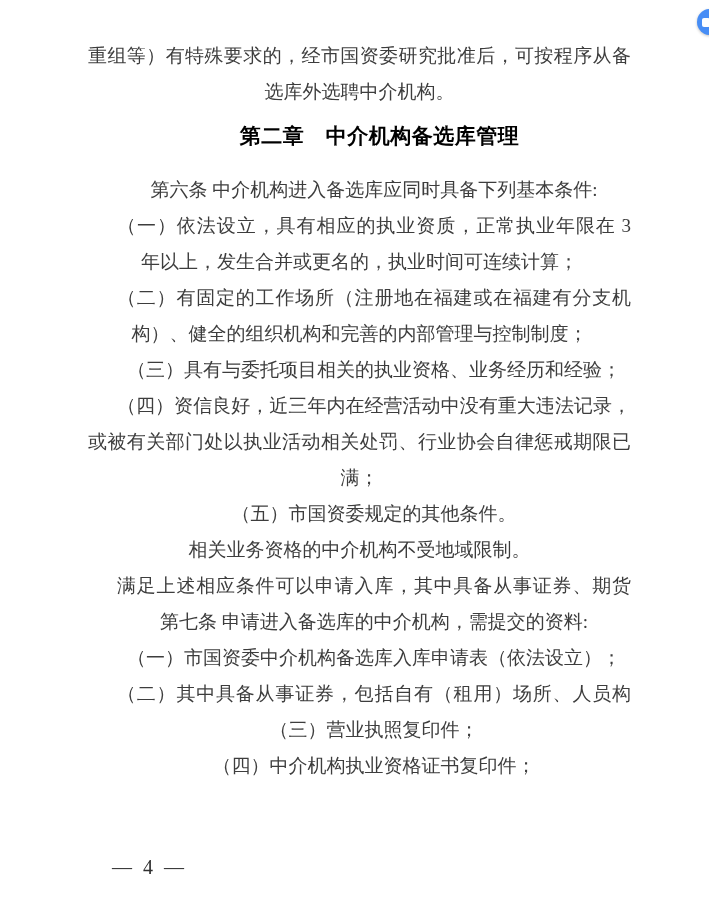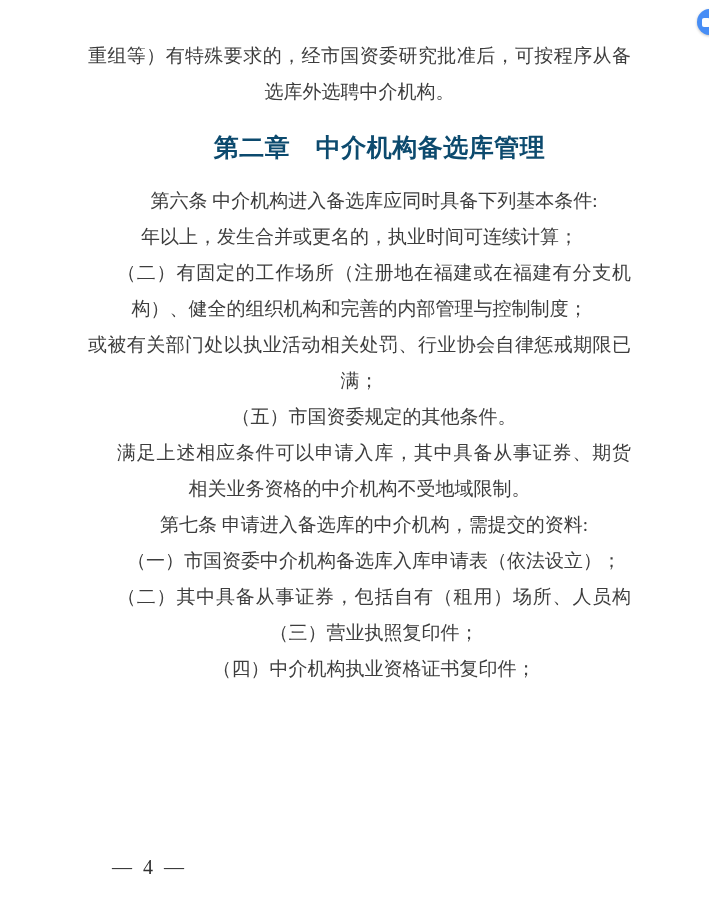--- a/index.html
+++ b/index.html
@@ -30,25 +30,25 @@
   .indent {
     text-indent: 29px;
   }
   .fill {
     text-align: justify;
     text-align-last: justify;
   }
   .heading {
     font-family: "Liberation Sans", "DejaVu Sans", sans-serif;
     font-weight: bold;
-    color: #0c4a6e;
-    font-size: 25px;
+    color: #000000;
+    font-size: 21px;
     text-indent: 40px;
     letter-spacing: 0.5px;
-    margin-top: 19px;
+    margin-top: 8px;
     margin-bottom: 18px;
   }
   .footer {
     position: absolute;
     left: 112px;
     top: 853px;
     font-size: 20px;
     line-height: 28px;
     color: #2f2f2f;
     letter-spacing: 3px;
@@ -79,28 +79,31 @@
 
 <div class="fab">
   <span class="fab-glyph"></span>
 </div>
 
 <div class="content">
   <div class="line fill">重组等）有特殊要求的，经市国资委研究批准后，可按程序从备</div>
   <div class="line">选库外选聘中介机构。</div>
   <div class="line heading">第二章　中介机构备选库管理</div>
   <div class="line indent">第六条 中介机构进入备选库应同时具备下列基本条件:</div>
+  <div class="line indent fill">（一）依法设立，具有相应的执业资质，正常执业年限在 3</div>
   <div class="line">年以上，发生合并或更名的，执业时间可连续计算；</div>
   <div class="line indent fill">（二）有固定的工作场所（注册地在福建或在福建有分支机</div>
   <div class="line">构）、健全的组织机构和完善的内部管理与控制制度；</div>
+  <div class="line indent">（三）具有与委托项目相关的执业资格、业务经历和经验；</div>
+  <div class="line indent fill">（四）资信良好，近三年内在经营活动中没有重大违法记录，</div>
   <div class="line fill">或被有关部门处以执业活动相关处罚、行业协会自律惩戒期限已</div>
   <div class="line">满；</div>
   <div class="line indent">（五）市国资委规定的其他条件。</div>
+  <div class="line">相关业务资格的中介机构不受地域限制。</div>
   <div class="line indent fill">满足上述相应条件可以申请入库，其中具备从事证券、期货</div>
-  <div class="line">相关业务资格的中介机构不受地域限制。</div>
   <div class="line indent">第七条 申请进入备选库的中介机构，需提交的资料:</div>
   <div class="line indent">（一）市国资委中介机构备选库入库申请表（依法设立）；</div>
   <div class="line indent fill">（二）其中具备从事证券，包括自有（租用）场所、人员构</div>
   <div class="line indent">（三）营业执照复印件；</div>
   <div class="line indent">（四）中介机构执业资格证书复印件；</div>
 </div>
 
 <div class="footer">— 4 —</div>
 
 </body></html>

